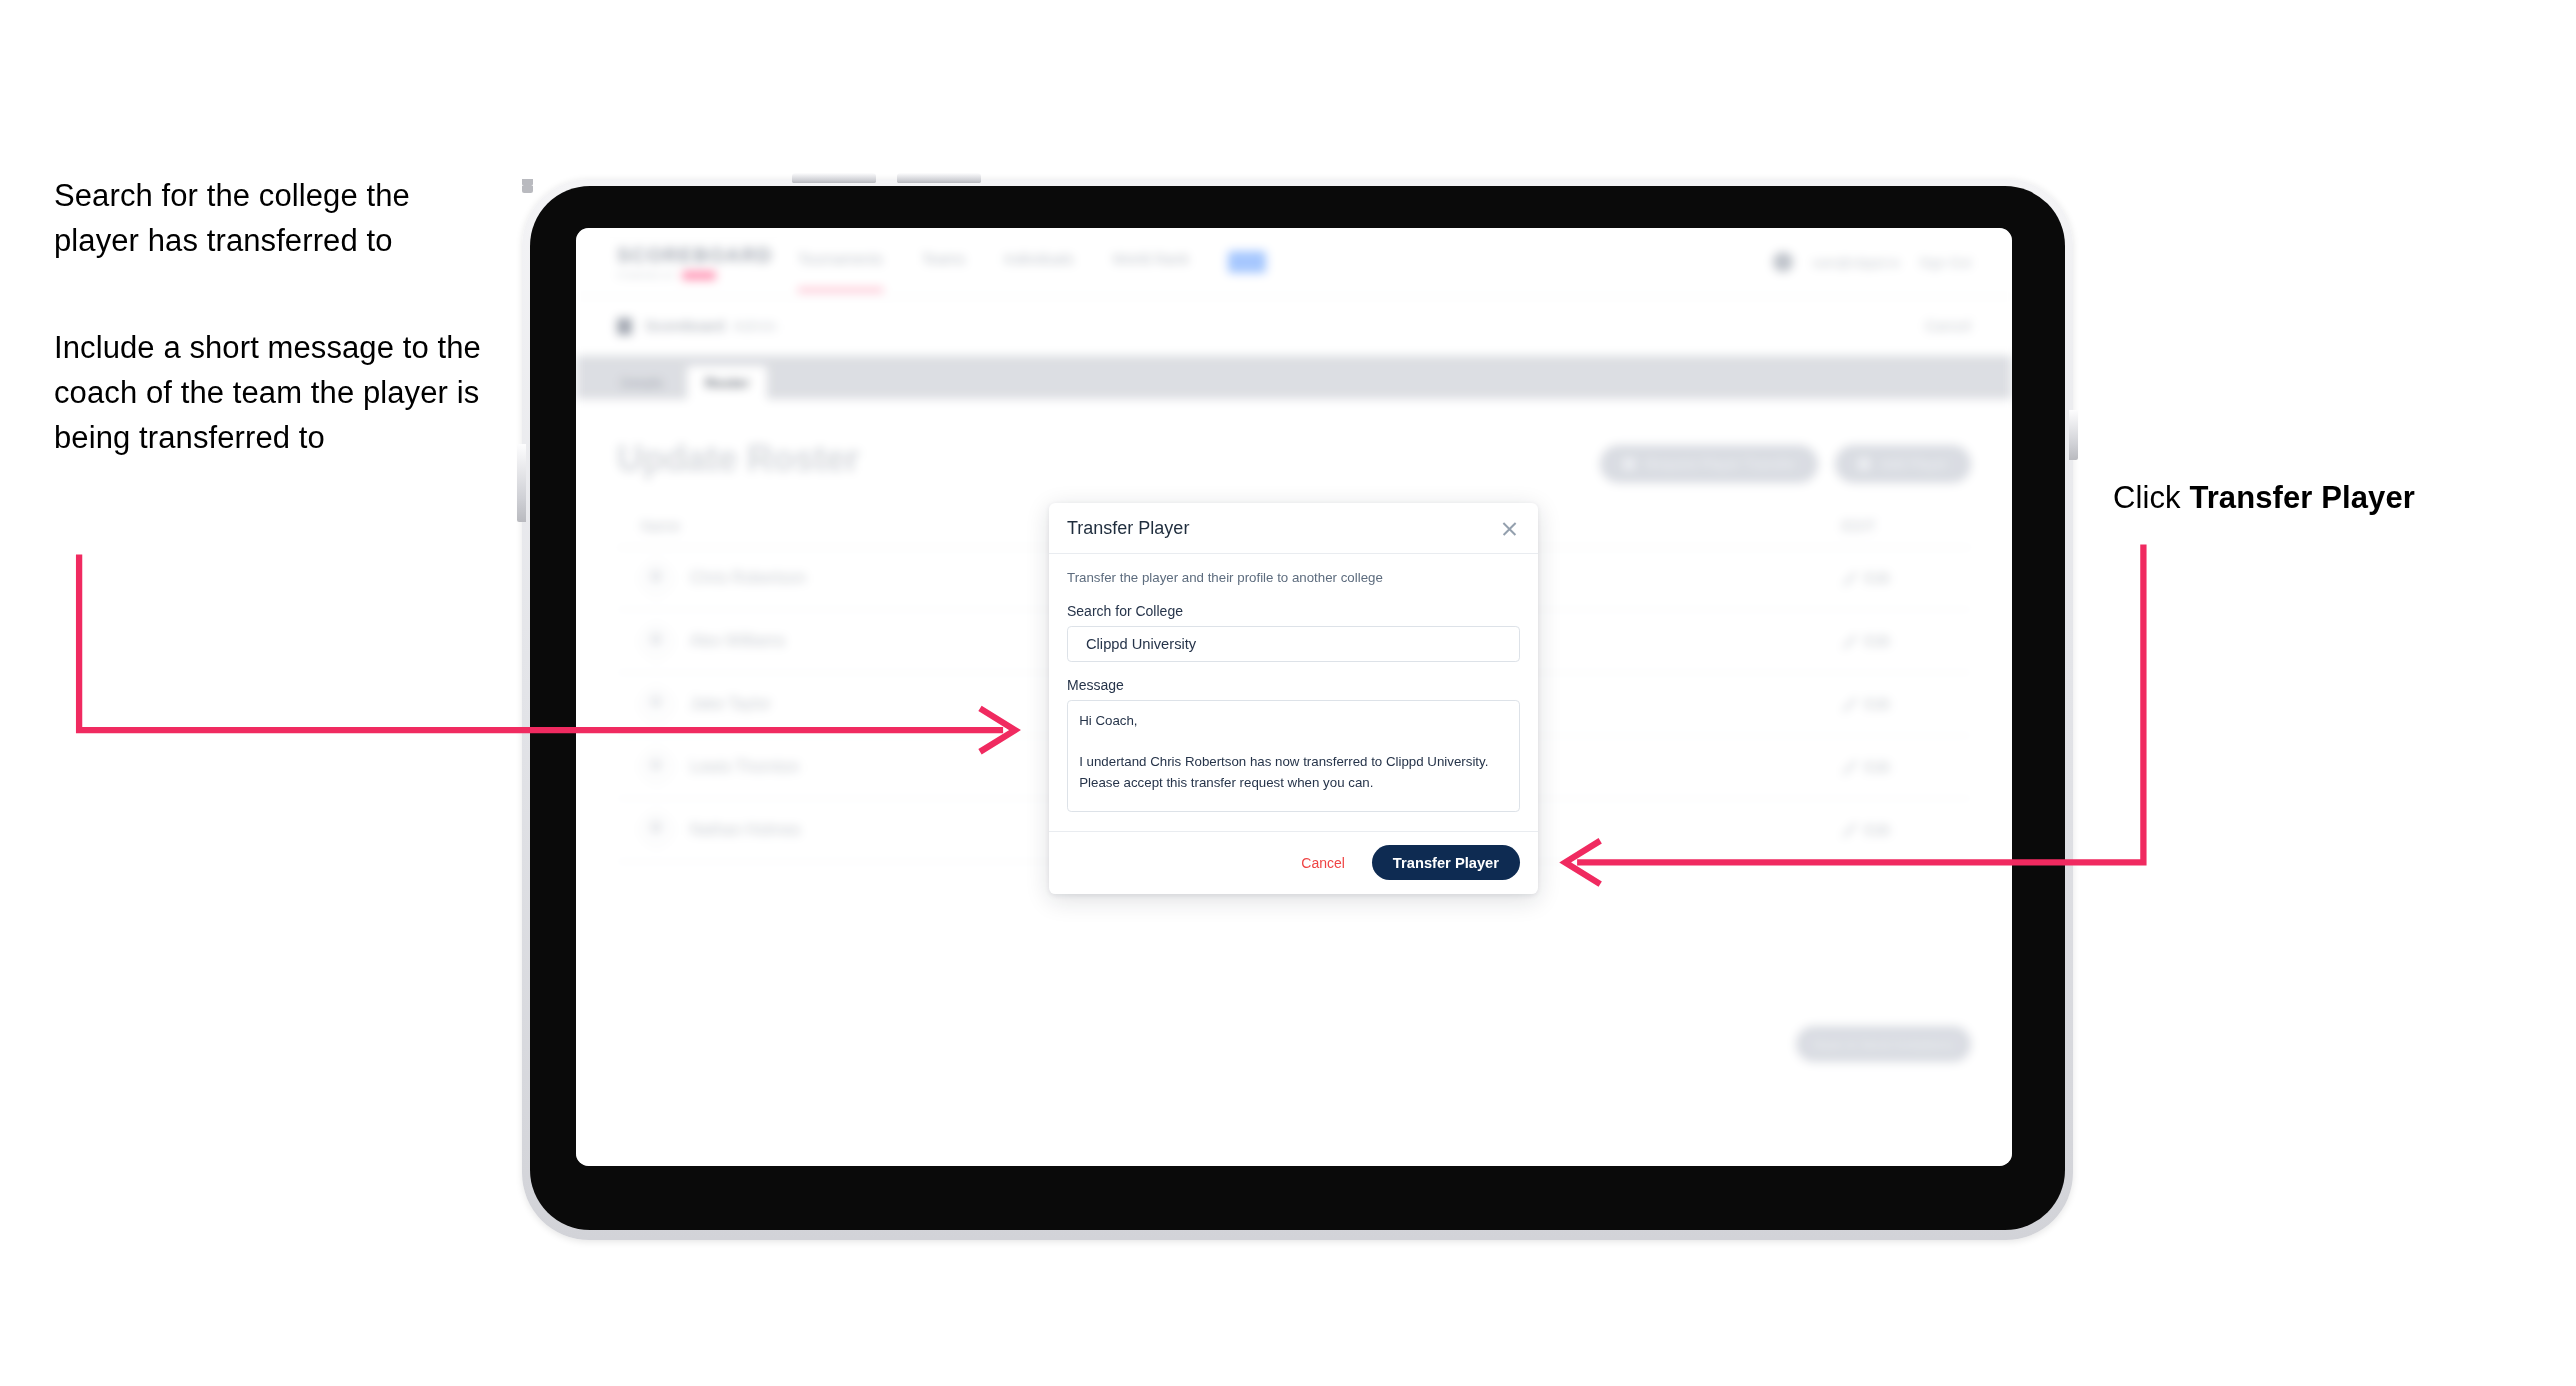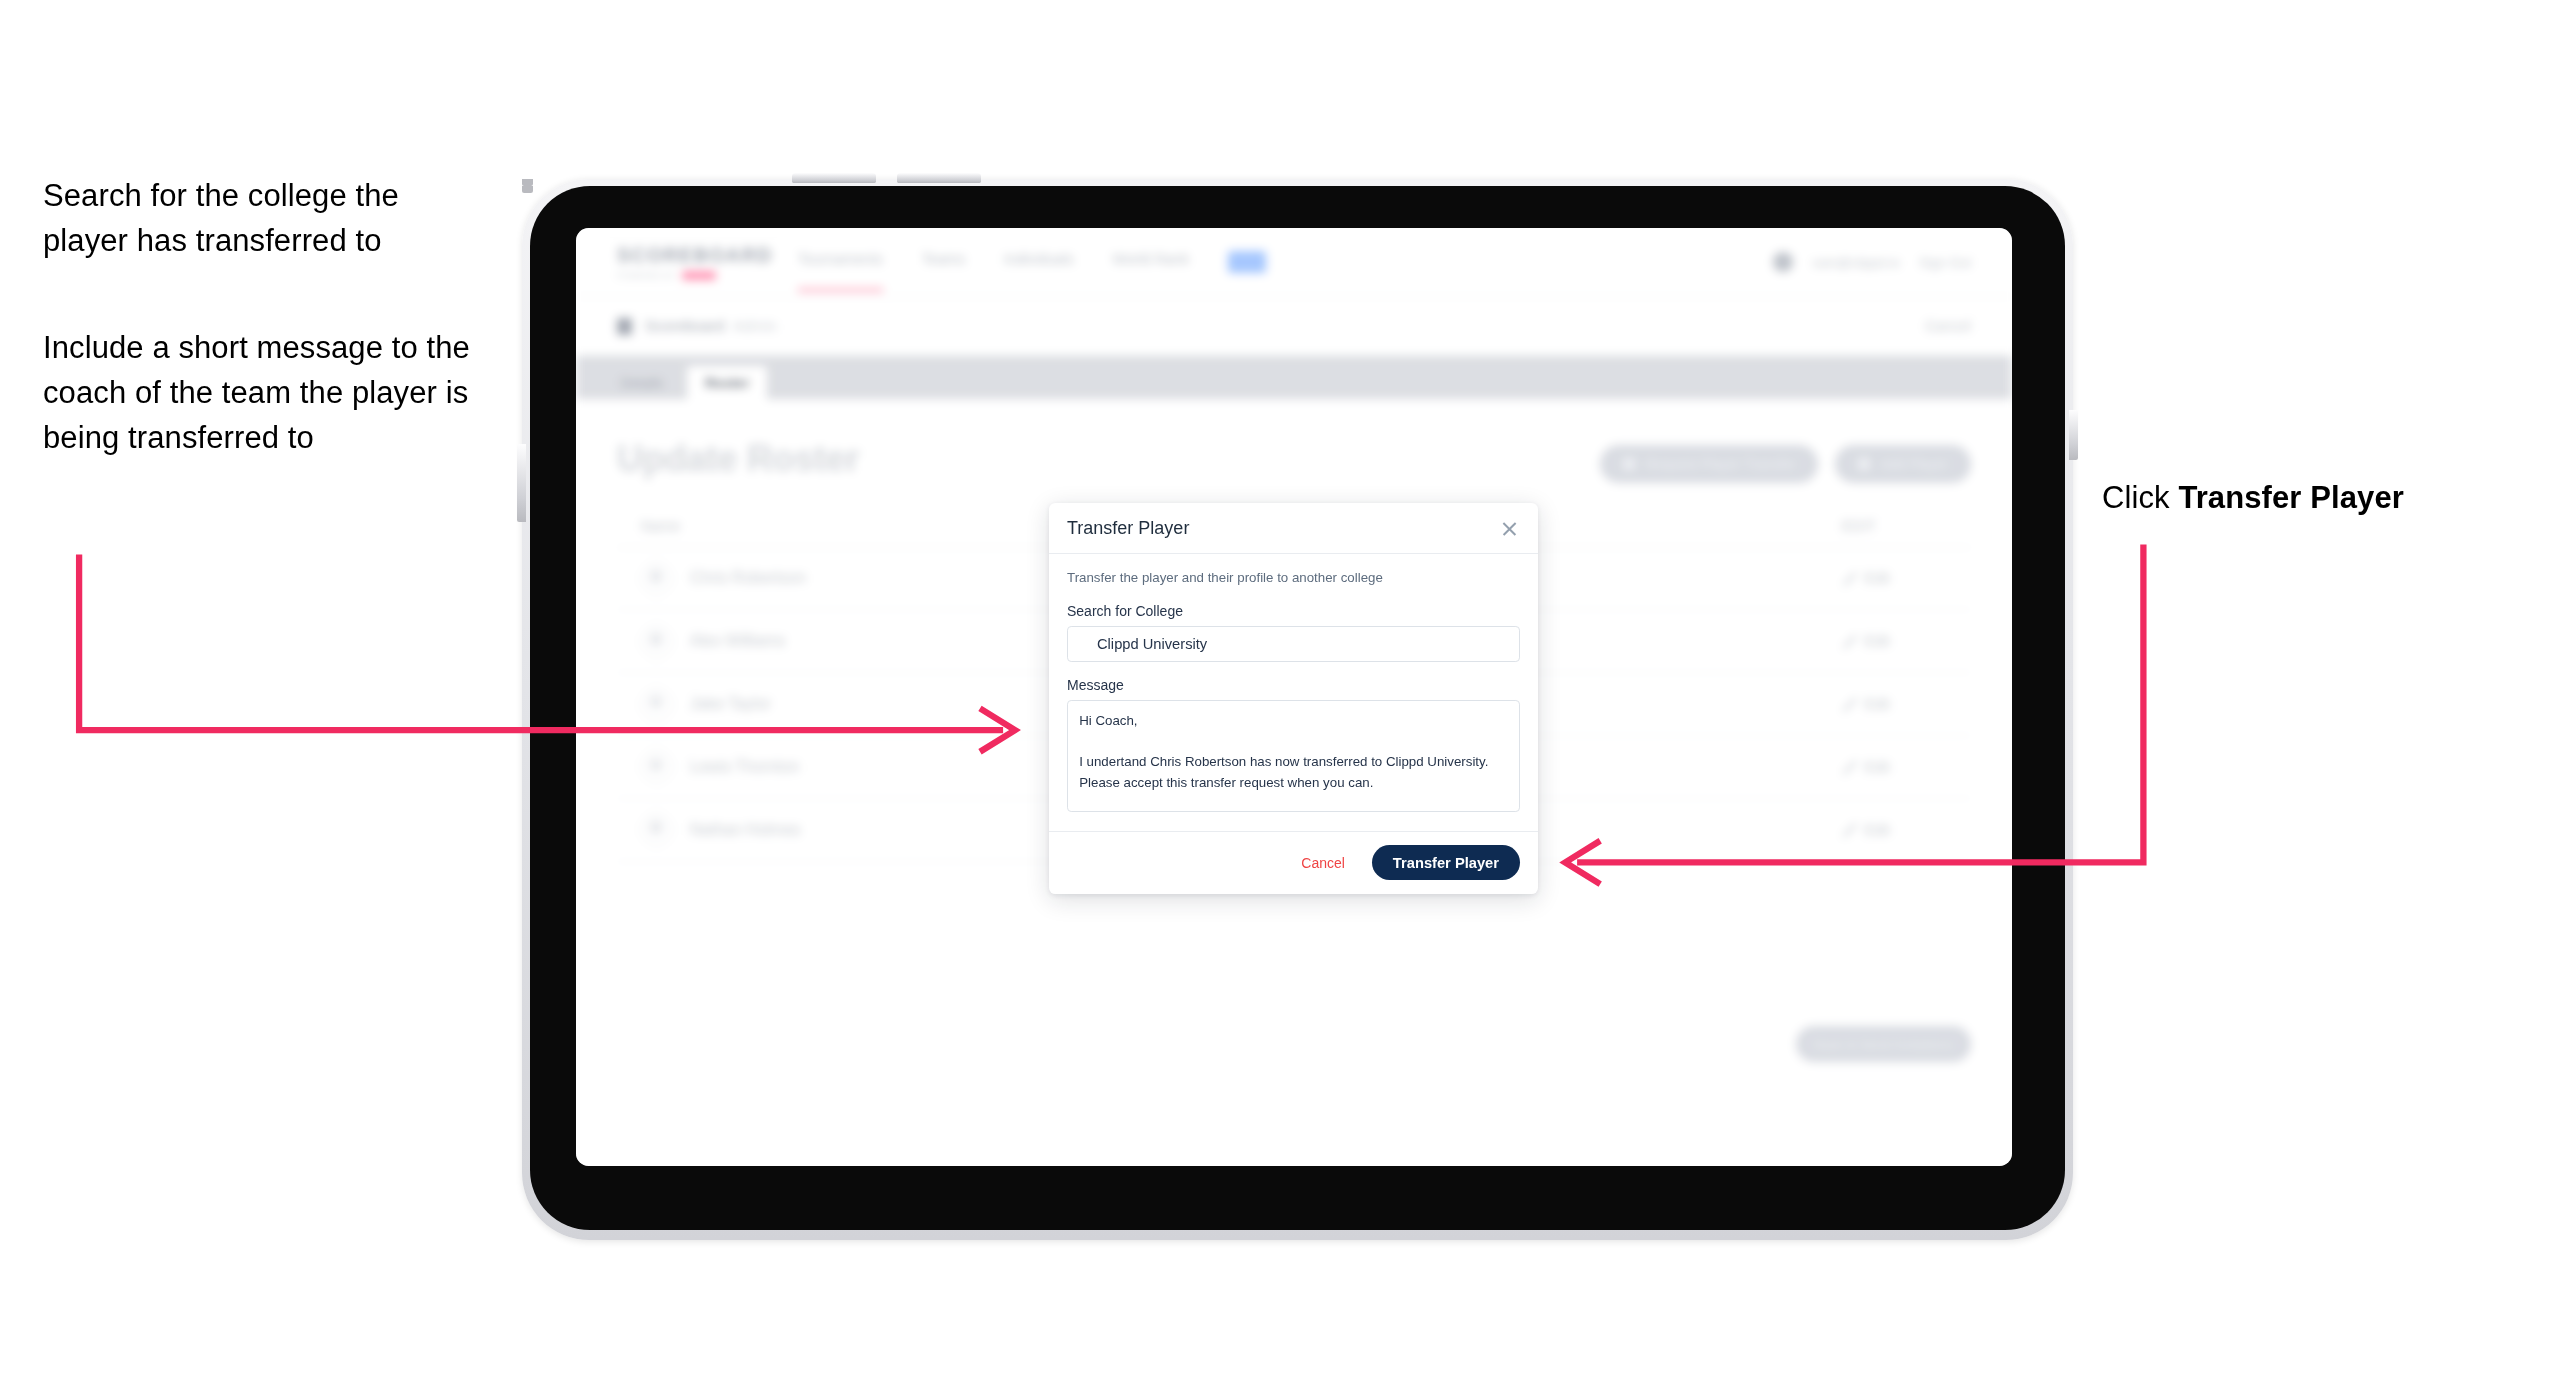--- a/index.html
+++ b/index.html
@@ -18,20 +18,21 @@
 
   
   .annotation {
     position: absolute;
     color: #000000;
     font-family: "Liberation Sans", sans-serif;
     font-size: 31px;
     line-height: 1.45;
     font-weight: 400;
     letter-spacing: 0.1px;
+    margin-left: 11px;
   }
   #annotation-left-1 { left: 43px; top: 174px; width: 448px; }
   #annotation-left-2 { left: 43px; top: 326px; width: 434px; }
   #annotation-right-1 { left: 2102px; top: 476px; width: 434px; }
   .annotation .bold { font-weight: 700; }
 
   
   .arrow-svg {
     position: absolute;
     left: 0;
@@ -342,21 +343,21 @@
     font-size: 14px;
     font-weight: 400;
     color: #26344a;
     margin-bottom: 7px;
   }
   .text-input {
     width: 100%;
     box-sizing: border-box;
     border: 0.7px solid #dde2e8;
     border-radius: 4.2px;
-    padding: 9px 29px;
+    padding: 9px 18px;
     font-size: 14.7px;
     color: #26344a;
     font-family: "Liberation Sans", sans-serif;
     background: #fff;
     outline: none;
   }
   .field-group { margin-bottom: 15.4px; }
   .field-group:last-child { margin-bottom: 0; }
   .text-area {
     width: 100%;

